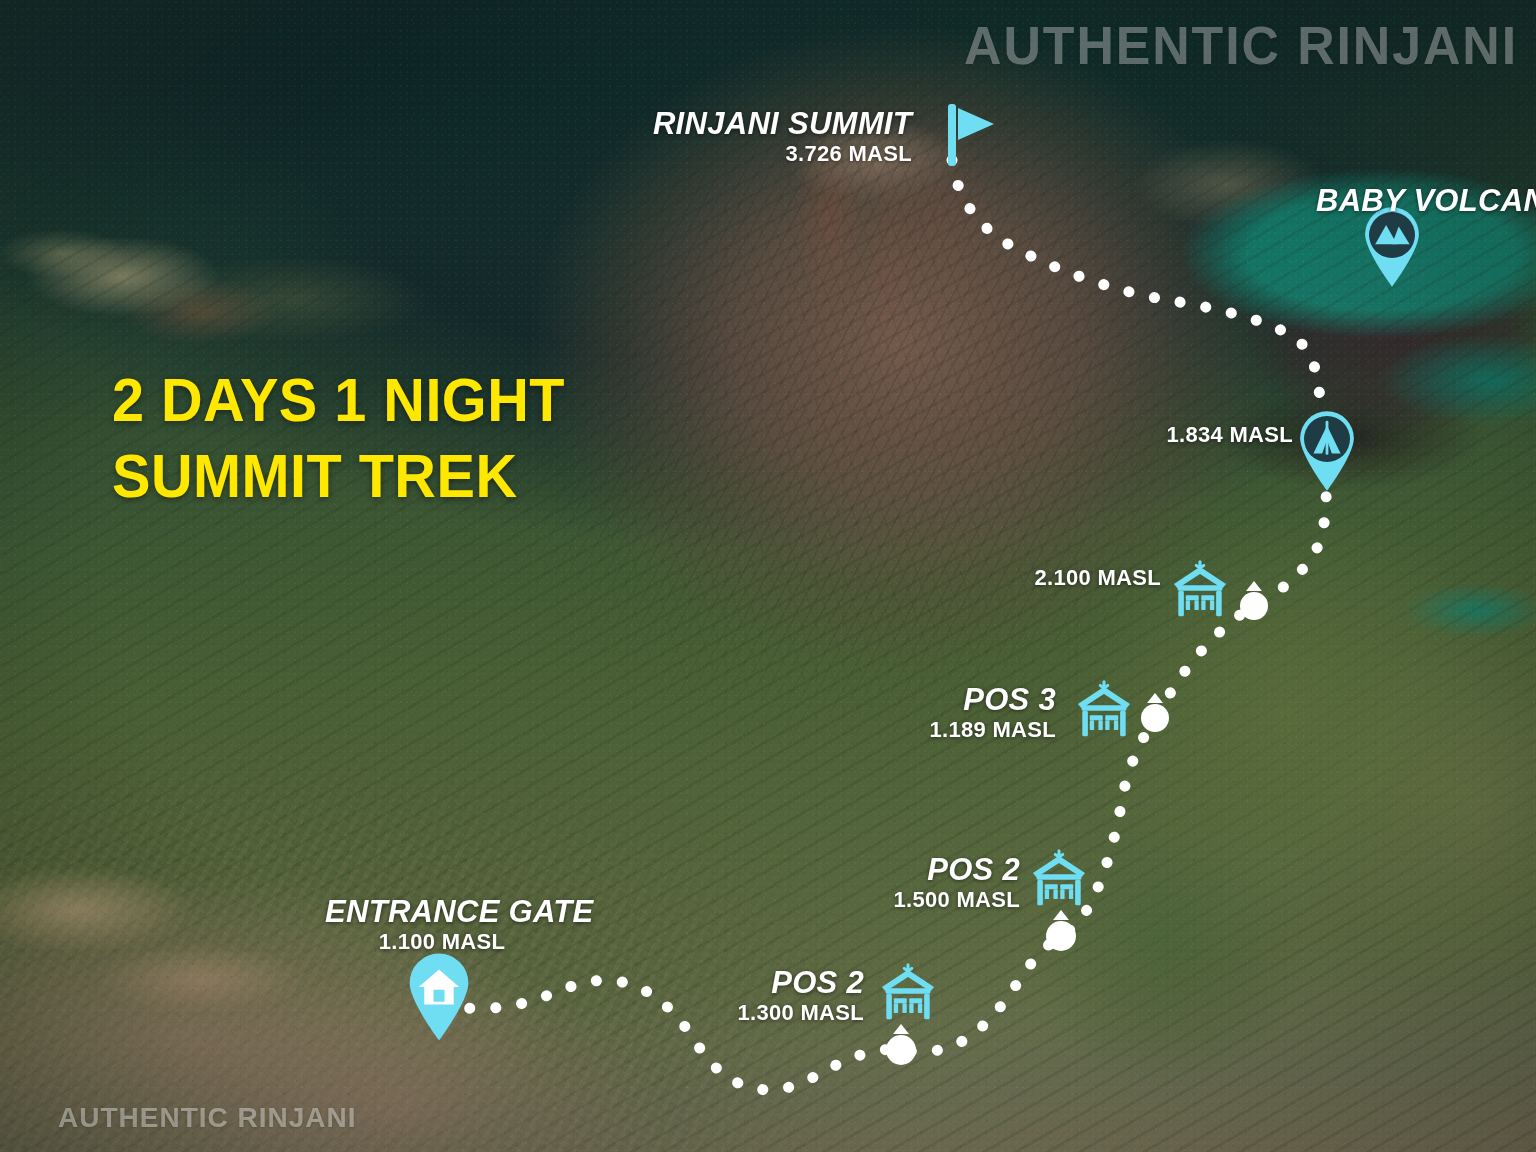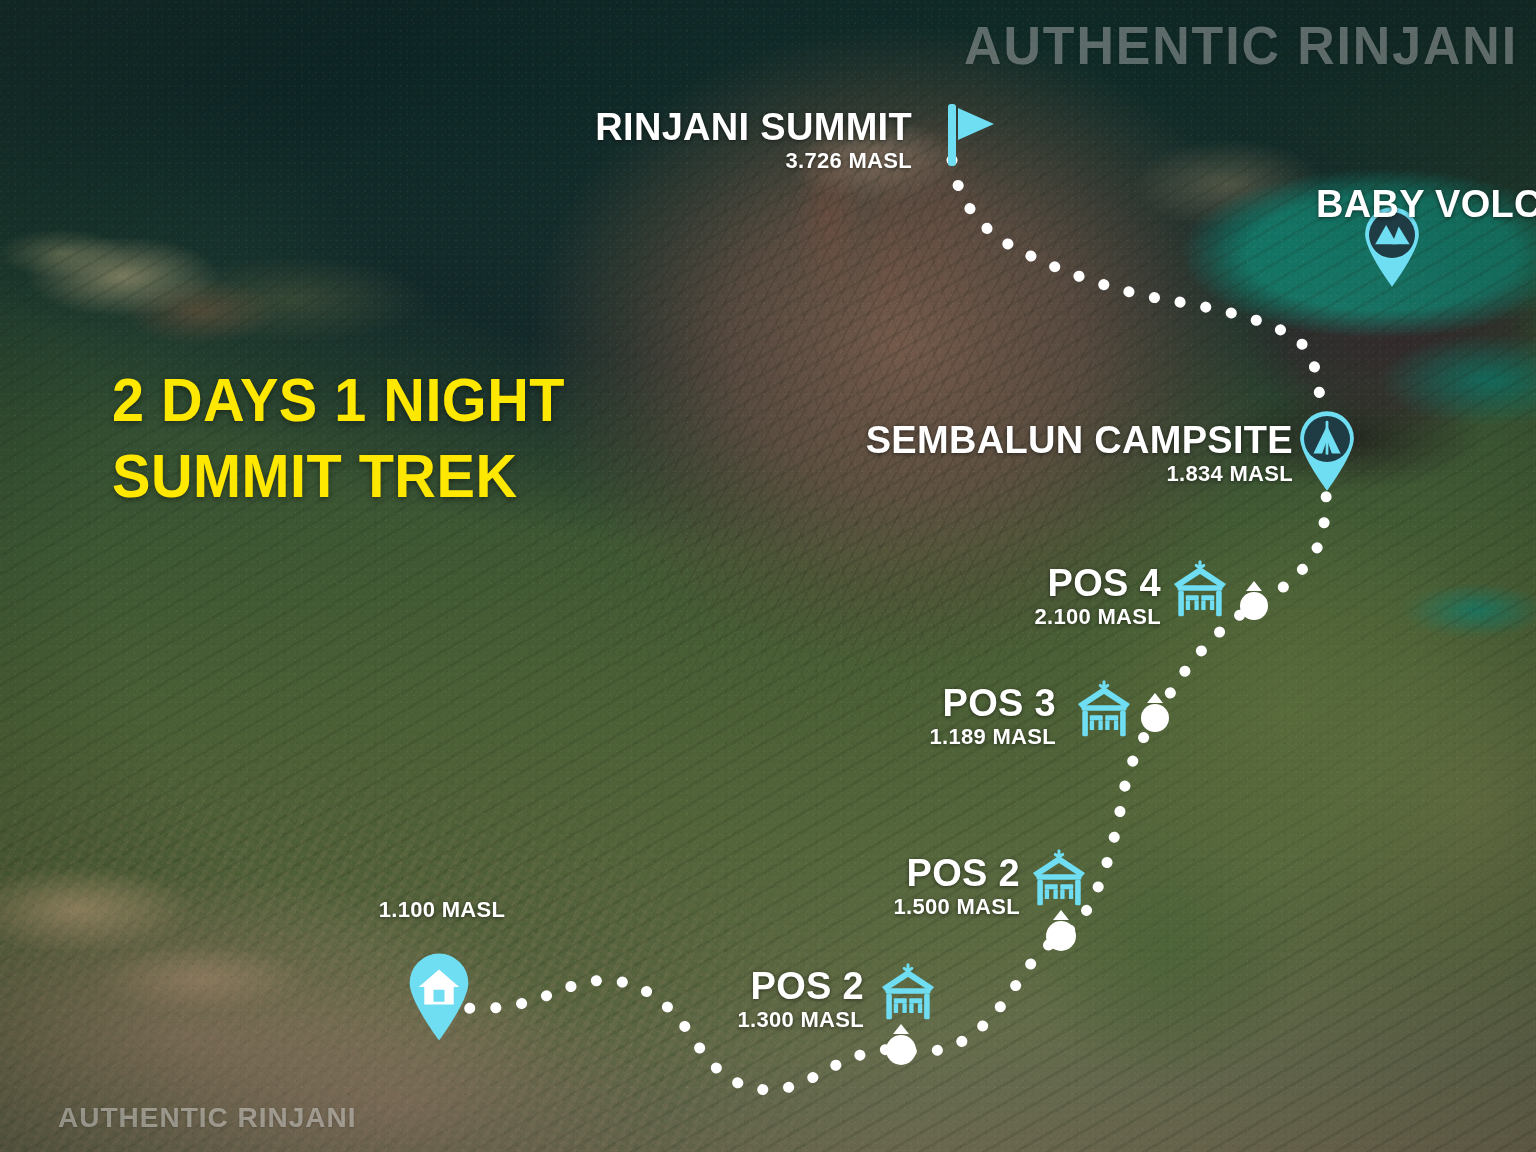--- a/index.html
+++ b/index.html
@@ -98,21 +98,21 @@
   #terrain-vignette{
     background:radial-gradient(ellipse 78% 78% at 50% 48%, rgba(0,0,0,0) 55%, rgba(0,0,0,.30) 100%);
   }
 
   
   #overlay{position:absolute;inset:0;width:1536px;height:1152px;}
 
   
   .lbl{position:absolute;color:#fff;text-shadow:0 1px 4px rgba(0,0,0,.55);
        letter-spacing:.3px;white-space:nowrap;}
-  .lbl .l1{font-size:38px;font-weight:700;line-height:1.02;}
+  .lbl .l1{font-size:31px;font-weight:700;line-height:1.02;font-style:italic;}
   .lbl .l2{font-size:22px;font-weight:700;line-height:1.25;}
   .ralign{text-align:right;}
 
   #title{position:absolute;left:112px;top:362px;color:#FFE800;font-weight:700;
          font-size:62px;line-height:1.22;letter-spacing:.5px;
          text-shadow:0 2px 7px rgba(0,0,0,.42);}
   #title .t-row{display:block;white-space:nowrap;transform:scaleX(.93);transform-origin:left center;}
 
   .wm{position:absolute;color:rgba(255,255,255,.33);font-weight:700;
       letter-spacing:2px;white-space:nowrap;
@@ -236,41 +236,40 @@
   <div class="lbl ralign" style="left:512px;top:108px;width:400px;">
     <div class="l1">RINJANI SUMMIT</div>
     <div class="l2">3.726 MASL</div>
   </div>
 
   <div class="lbl" style="left:1316px;top:185px;">
     <div class="l1">BABY VOLCANO</div>
   </div>
 
   <div class="lbl ralign" style="left:593px;top:421px;width:700px;">
-    <div class="l1">SEMBALUN CAMPSITE</div>
     <div class="l2">1.834 MASL</div>
   </div>
 
   <div class="lbl ralign" style="left:781px;top:564px;width:380px;">
-    <div class="l1">POS 4</div>
     <div class="l2">2.100 MASL</div>
   </div>
 
   <div class="lbl ralign" style="left:676px;top:684px;width:380px;">
     <div class="l1">POS 3</div>
     <div class="l2">1.189 MASL</div>
   </div>
 
   <div class="lbl ralign" style="left:640px;top:854px;width:380px;">
     <div class="l1">POS 2</div>
     <div class="l2">1.500 MASL</div>
   </div>
 
   <div class="lbl ralign" style="left:484px;top:967px;width:380px;">
     <div class="l1">POS 2</div>
     <div class="l2">1.300 MASL</div>
   </div>
 
   <div class="lbl" style="left:325px;top:896px;text-align:center;width:234px;">
+    <div class="l1">ENTRANCE GATE</div>
     <div class="l2">1.100 MASL</div>
   </div>
 
 </div>
 
 </body></html>

